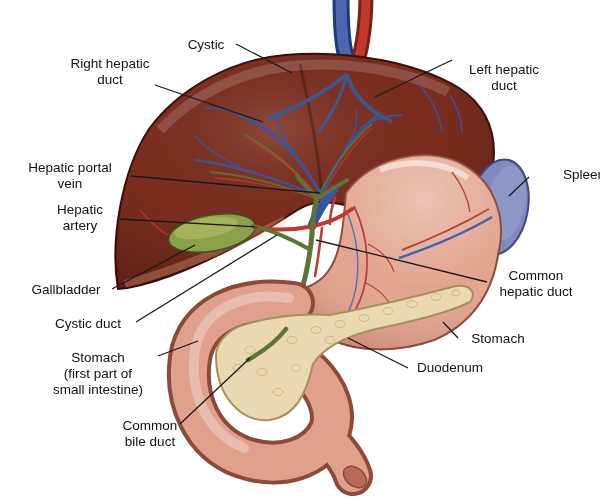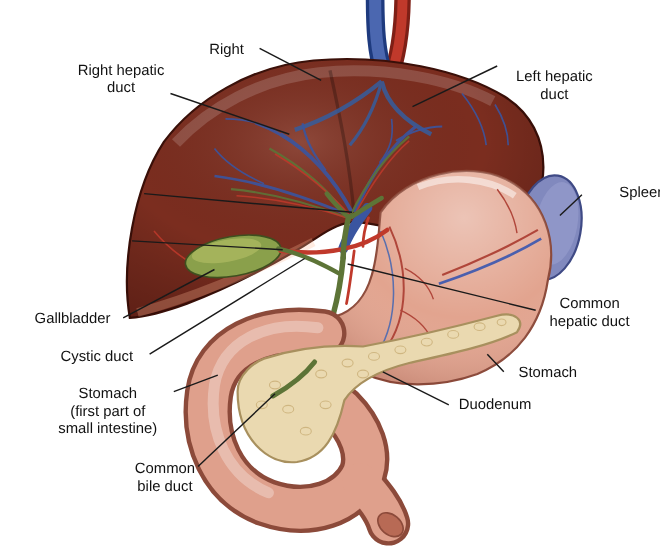--- a/index.html
+++ b/index.html
@@ -157,25 +157,29 @@
     <path d="M 136 322 L 277 235"></path>
     <path d="M 158 356 L 198 341"></path>
     <path d="M 180 424 L 250 358"></path>
     <path d="M 529 177 L 509 196"></path>
     <path d="M 487 282 L 316 240"></path>
     <path d="M 458 338 L 443 322"></path>
     <path d="M 408 368 L 348 338"></path>
   </g>
 </svg>
 
-<div class="label" style="left:178px;top:37px;width:56px;">Right</div>
+<div class="label" style="left:178px;top:37px;width:56px;">Cystic</div>
 <div class="label" style="left:60px;top:56px;width:100px;">Right hepatic
 duct</div>
 <div class="label" style="left:456px;top:42px;width:96px;margin-top:20px;">Left hepatic
 duct</div>
+<div class="label" style="left:12px;top:160px;width:116px;">Hepatic portal
+vein</div>
+<div class="label" style="left:42px;top:202px;width:76px;">Hepatic
+artery</div>
 <div class="label" style="left:16px;top:282px;width:100px;">Gallbladder</div>
 <div class="label" style="left:40px;top:316px;width:96px;">Cystic duct</div>
 <div class="label" style="left:42px;top:350px;width:112px;">Stomach
 (first part of
 small intestine)</div>
 <div class="label" style="left:106px;top:418px;width:88px;">Common
 bile duct</div>
 <div class="label" style="left:531px;top:167px;width:58px;margin-left:24px;">Spleen</div>
 <div class="label" style="left:490px;top:268px;width:92px;">Common
 hepatic duct</div>

